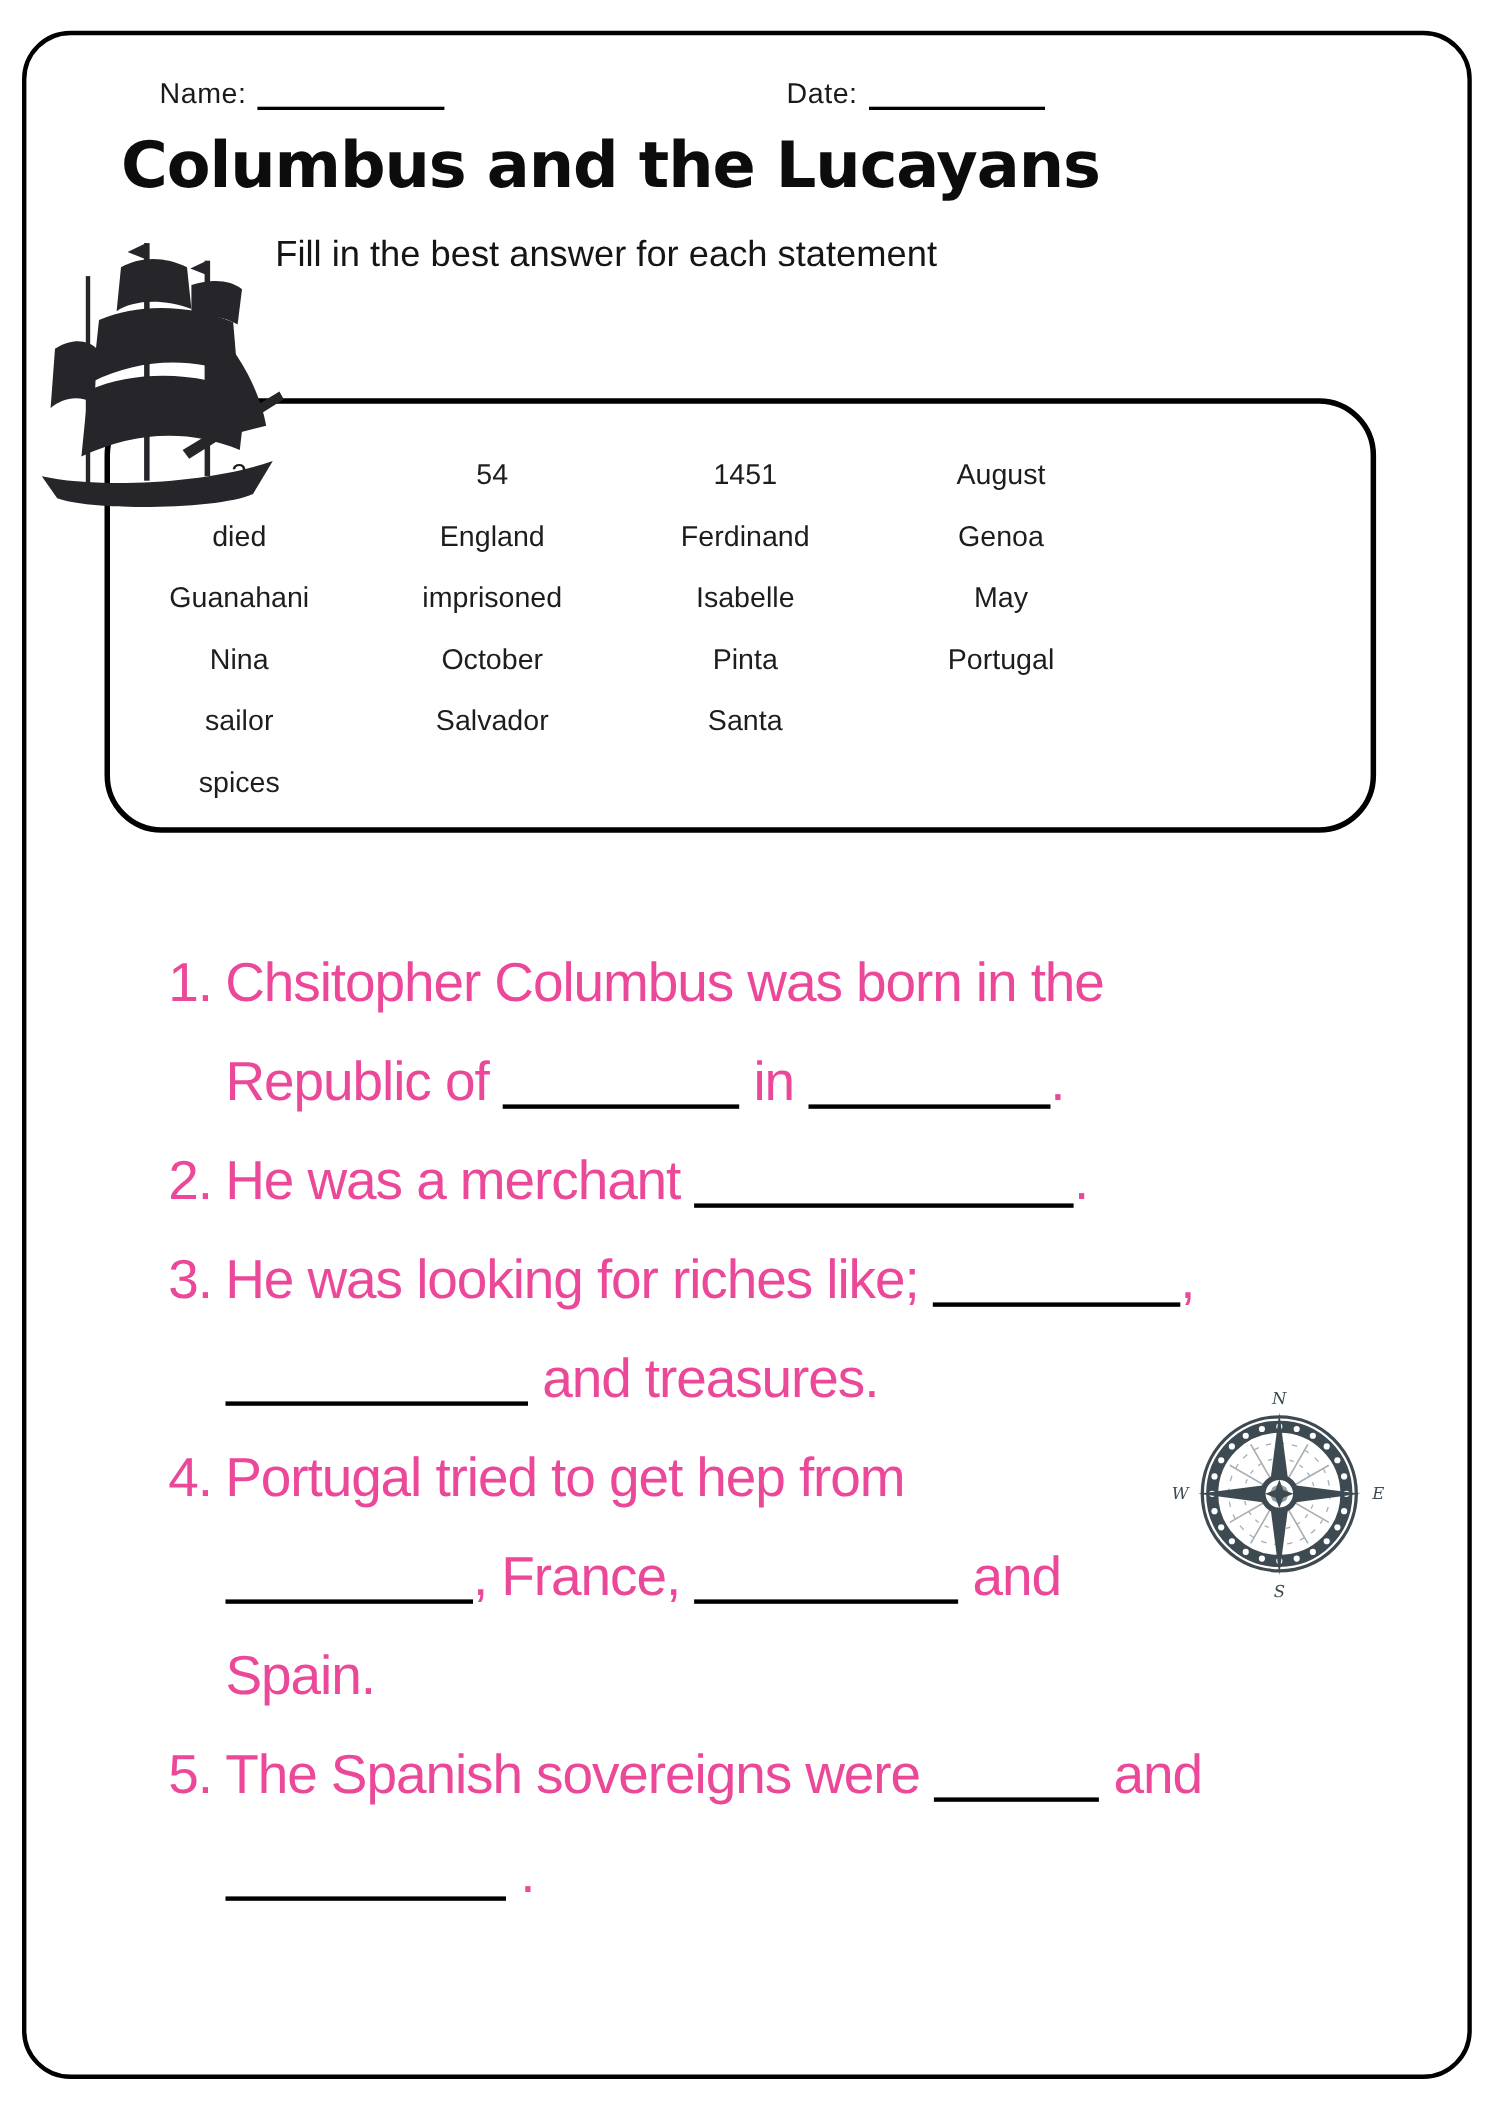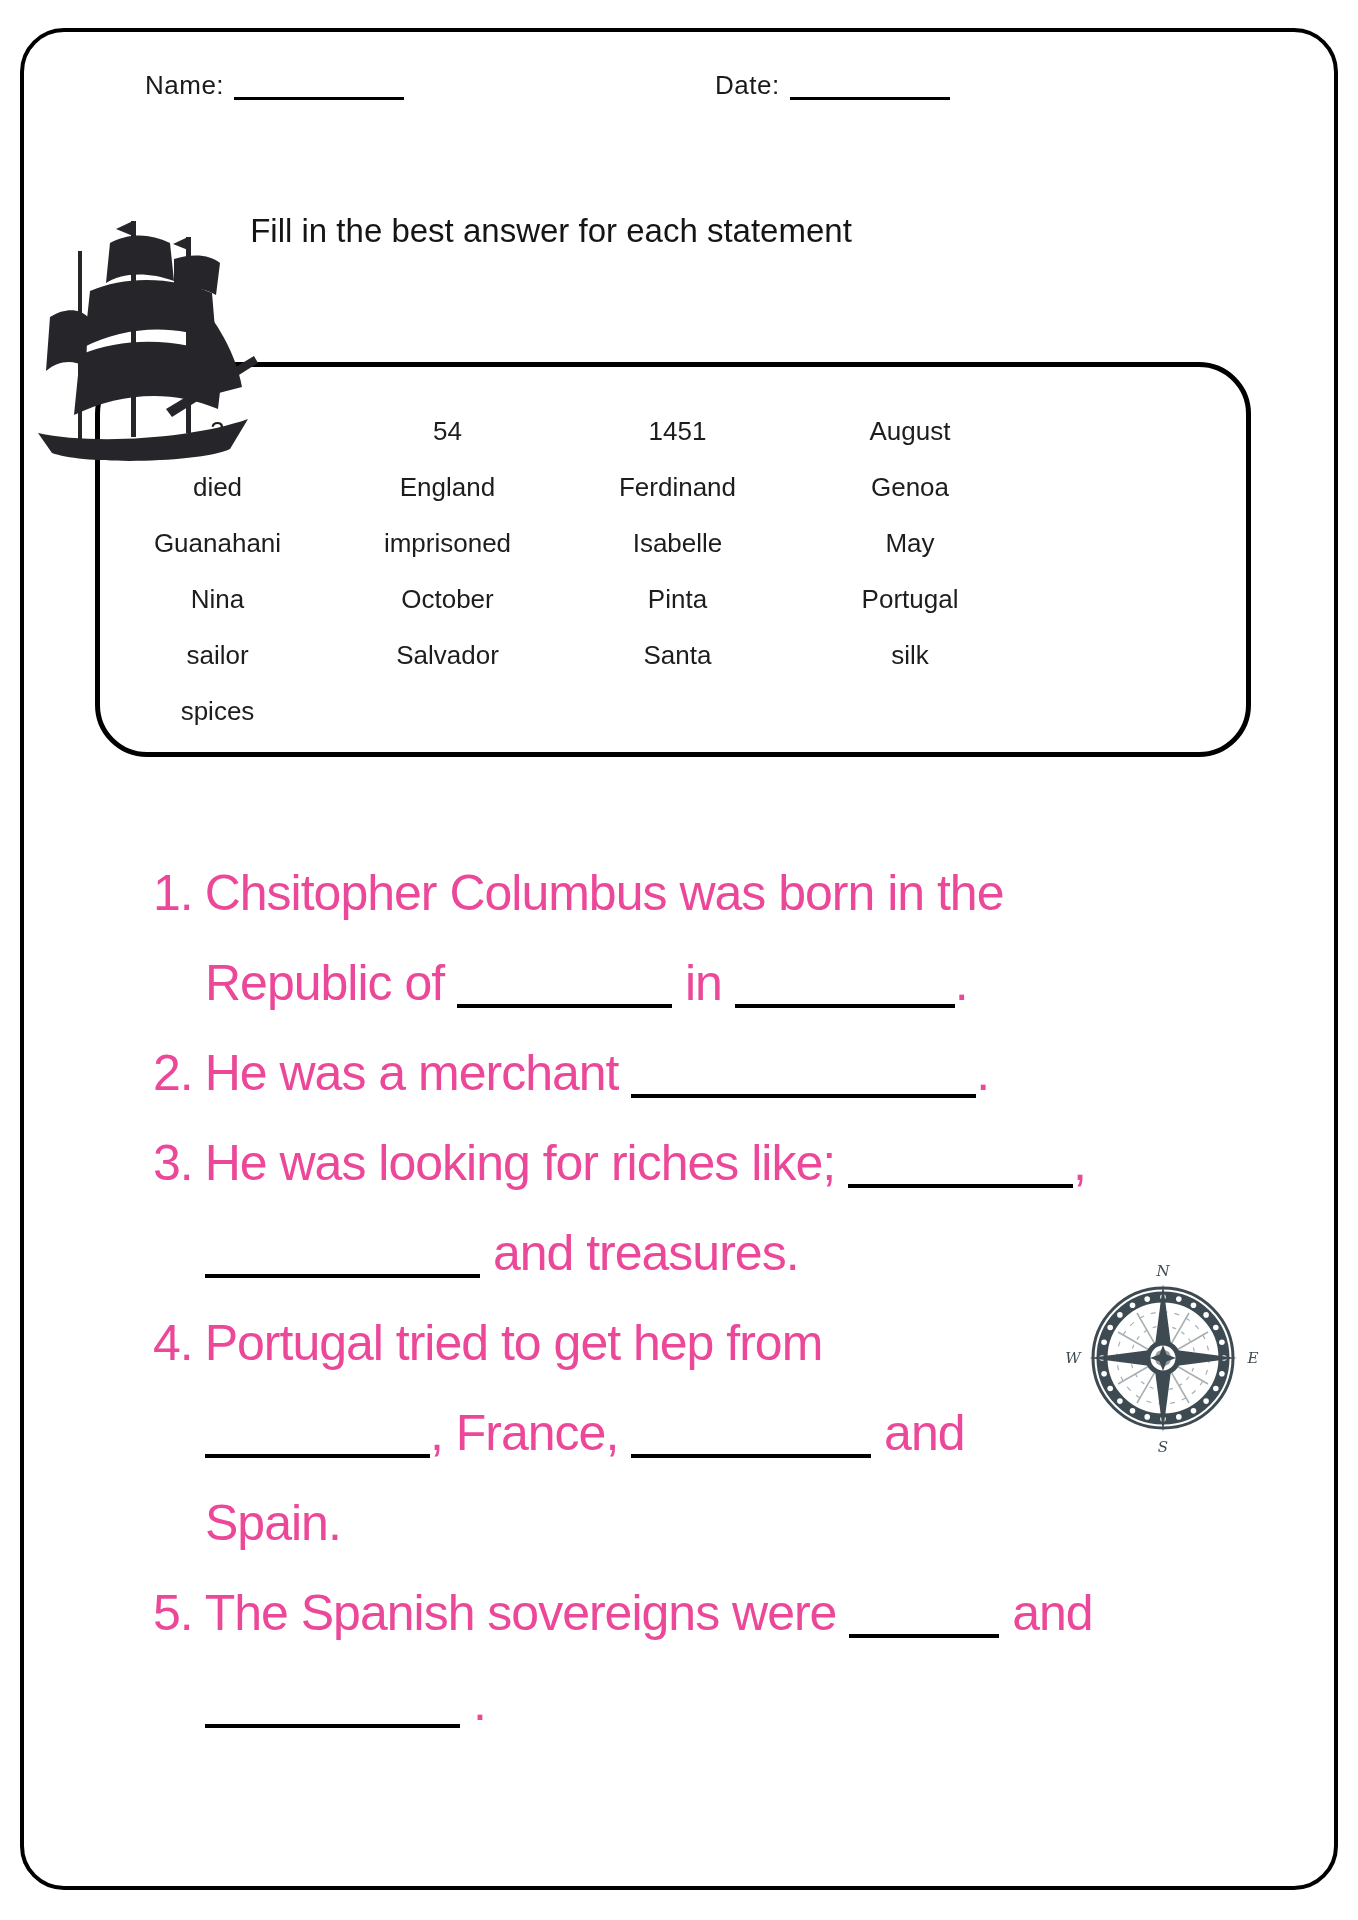--- a/index.html
+++ b/index.html
@@ -45,20 +45,21 @@
 <div class="page">
   <div class="page-border"></div>
 
   <div class="hdr hdr-name">
     <span>Name:</span><span class="hline" style="width:170px"></span>
   </div>
   <div class="hdr hdr-date">
     <span>Date:</span><span class="hline" style="width:160px"></span>
   </div>
 
+  <div class="title">Columbus and the Lucayans</div>
   <div class="subtitle">Fill in the best answer for each statement</div>
 
   <div class="wb-box">
     <div class="wb-grid">
         <div class="wb-col">
           <span class="wb-word">3</span>
           <span class="wb-word">died</span>
           <span class="wb-word">Guanahani</span>
           <span class="wb-word">Nina</span>
           <span class="wb-word">sailor</span>
@@ -76,21 +77,20 @@
           <span class="wb-word">Ferdinand</span>
           <span class="wb-word">Isabelle</span>
           <span class="wb-word">Pinta</span>
           <span class="wb-word">Santa</span>
         </div>
         <div class="wb-col">
           <span class="wb-word">August</span>
           <span class="wb-word">Genoa</span>
           <span class="wb-word">May</span>
           <span class="wb-word">Portugal</span>
-          <span class="wb-word">silk</span>
         </div>
       </div>
   </div>
 
   <svg class="ship" viewBox="0 0 240 280" xmlns="http://www.w3.org/2000/svg">
     <g fill="#25252a">
       <path d="M150,218 L236,164 L232,157 L144,210 Z"></path>
       <rect x="109" y="22" width="5" height="216"></rect>
       <rect x="164" y="38" width="5" height="196"></rect>
       <rect x="56" y="52" width="4" height="190"></rect>

